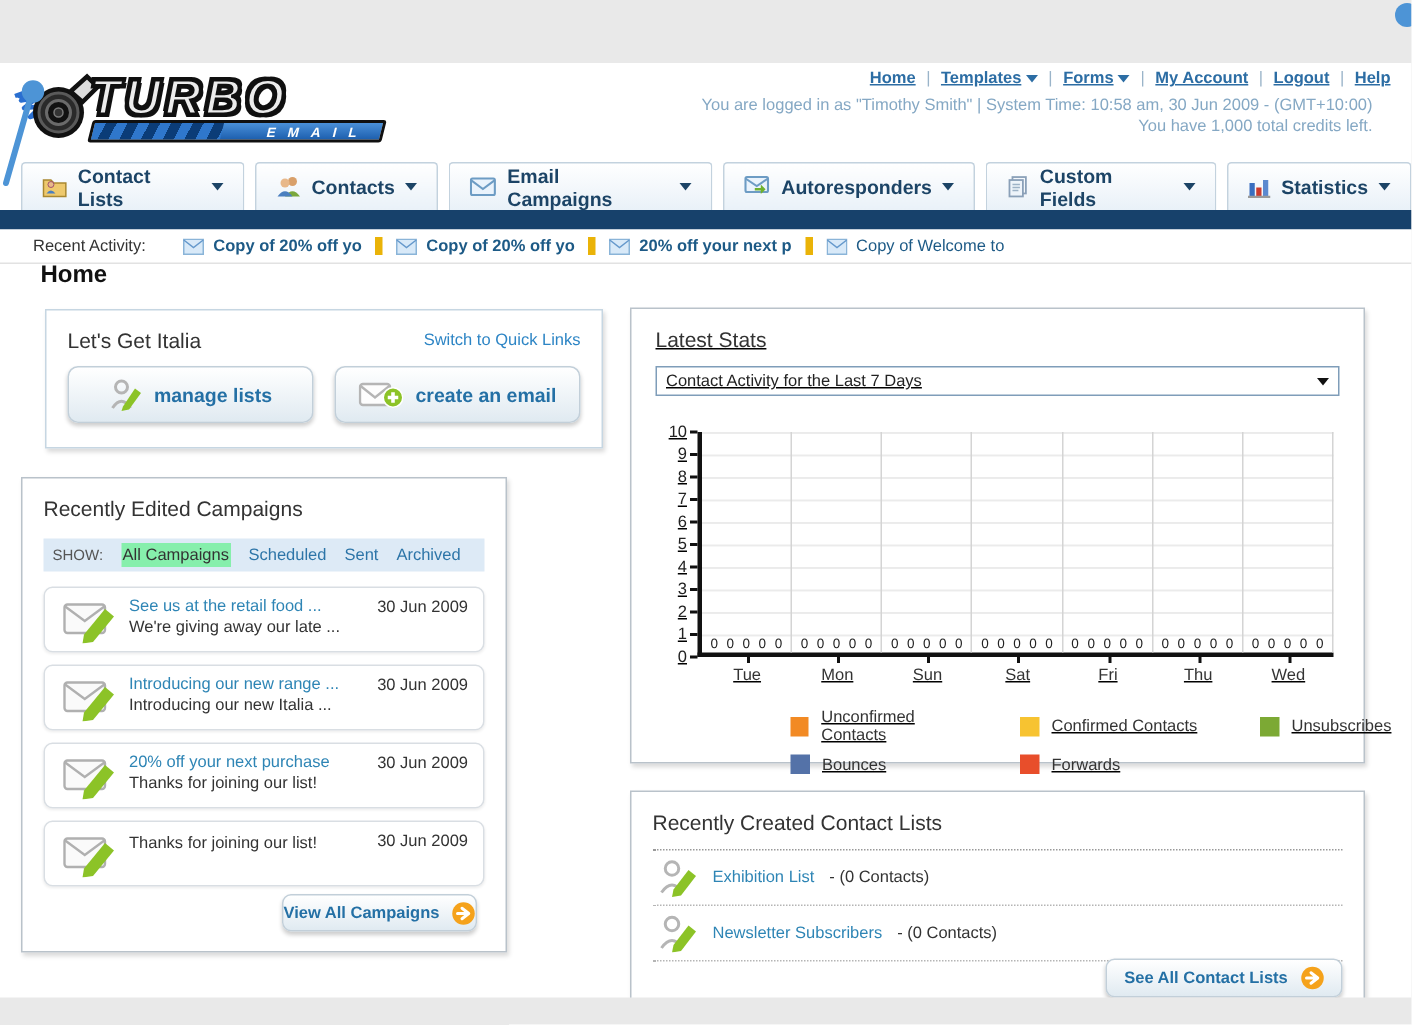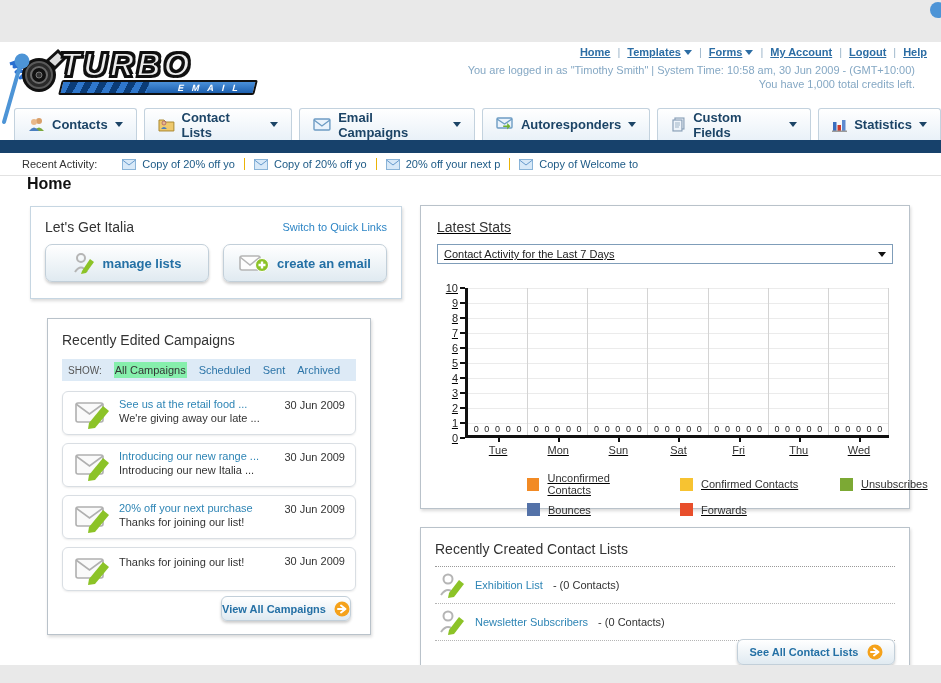--- a/index.html
+++ b/index.html
@@ -36,41 +36,41 @@
          color:#1c4466; cursor:pointer; }
   .tab .dd-arrow { border-top-color:#1c4466; }
   .navy-bar { position:absolute; left:0; top:98px; width:941px; height:13px; background:#17416b; }
 
   
   .activity-bar { position:absolute; left:0; top:111px; width:941px; height:23px; background:#fff;
                   border-bottom:1px solid #e2e2e2; display:flex; align-items:center; padding-left:22px; font-size:11px; }
   .activity-label { color:#333; margin-right:16px; }
   .activity-items { display:flex; }
   .activity-item { display:flex; align-items:center; gap:6px; padding:0 9px; cursor:pointer; }
-  .activity-item:not(:last-child) { border-right:1px solid #eab308; }
+  .activity-item:not(:last-child) { border-right:5px solid #eab308;font-weight:bold; }
   .activity-item span { color:#1d5a86; }
 
   
   .home-title { position:absolute; left:27px; top:133px; font-size:16px; font-weight:bold; color:#111; }
   .panel { position:absolute; background:#fff; border:1px solid #b9c2ca; box-shadow:1px 2px 3px rgba(0,0,0,0.15); }
   .panel-title { font-size:14px; color:#333; }
 
   .btn { display:flex; align-items:center; justify-content:center; gap:8px; border:1px solid #c2cfd9; border-radius:7px;
          background:linear-gradient(#ffffff,#e0eaf1); box-shadow:0 2px 3px rgba(0,0,0,0.2); color:#2470a5;
          font-weight:bold; cursor:pointer; }
 
   
   .panel-get-started { left:30px; top:164px; width:372px; height:93px; border-color:#c6d6e2; padding:12px 14px; }
   .pgs-head { display:flex; justify-content:space-between; align-items:center; }
   .link-quick { font-size:11px; color:#2d85c5; text-decoration:none; cursor:pointer; }
   .pgs-buttons { display:flex; gap:14px; margin-top:9px; }
   .pgs-buttons .btn { flex:1; height:38px; font-size:13px; }
 
   
-  .panel-campaigns { left:47px; top:276px; width:324px; height:317px; padding:12px 14px; }
+  .panel-campaigns { left:14px; top:276px; width:324px; height:317px; padding:12px 14px; }
   .filter-bar { margin-top:10px; background:#ddeaf6; height:22px; display:flex; align-items:center; padding:0 6px; gap:12px; font-size:11px; }
   .filter-show { color:#555; font-size:10px; }
   .filter-link { color:#2d75a8; cursor:pointer; }
   .filter-link.active { background:#86efac; color:#333; padding:2px 1px; cursor:default; }
   .campaign-list { margin-top:10px; }
   .campaign-item { position:relative; height:44px; border:1px solid #d9dee3; border-radius:6px; margin-bottom:8px;
                    box-shadow:0 1px 2px rgba(0,0,0,0.08); padding:6px 8px 0 56px; cursor:pointer; }
   .campaign-item .c-icon { position:absolute; left:12px; top:7px; }
   .c-title { font-size:11px; color:#2e85b5; display:block; }
   .c-sub { font-size:11px; color:#333; display:block; margin-top:2px; }
@@ -164,35 +164,35 @@
           <span>Help</span>
         </a>
       </li>
   </ul>
   <div class="status-line status-1">You are logged in as "Timothy Smith" | System Time: 10:58 am, 30 Jun 2009 - (GMT+10:00)</div>
   <div class="status-line status-2">You have 1,000 total credits left.</div>
 
   <div class="nav-tabs">
     <div class="tab">
       <svg width="17" height="15" viewBox="0 0 17 15">
+        <path d="M1,3 h5 l2,2 h8 v9 h-15 z" fill="#eec96d" stroke="#a98830" stroke-width="1"></path>
+        <circle cx="6" cy="6" r="2" fill="#e8b88a" stroke="#946" stroke-width="0.6"></circle>
+        <path d="M3,12 q3,-4 6,0" fill="#4a7fbf"></path>
+      </svg>
+      <span>Contact Lists</span>
+        <i class="dd-arrow"></i>
+    </div>
+    <div class="tab">
+      <svg width="17" height="15" viewBox="0 0 17 15">
         <circle cx="11" cy="4" r="3" fill="#d9a06a"></circle>
           <path d="M6,14 q5,-7 10,0 z" fill="#7aa83c"></path>
         <circle cx="6" cy="5" r="3" fill="#e8b88a"></circle>
           <path d="M1,14 q5,-7 10,0 z" fill="#4a7fbf"></path>
       </svg>
       <span>Contacts</span>
-        <i class="dd-arrow"></i>
-    </div>
-    <div class="tab">
-      <svg width="17" height="15" viewBox="0 0 17 15">
-        <path d="M1,3 h5 l2,2 h8 v9 h-15 z" fill="#eec96d" stroke="#a98830" stroke-width="1"></path>
-        <circle cx="6" cy="6" r="2" fill="#e8b88a" stroke="#946" stroke-width="0.6"></circle>
-        <path d="M3,12 q3,-4 6,0" fill="#4a7fbf"></path>
-      </svg>
-      <span>Contact Lists</span>
         <i class="dd-arrow"></i>
     </div>
     <div class="tab">
       <svg width="18" height="13" viewBox="0 0 18 13">
         <rect x="1" y="1" width="16" height="11" rx="1" fill="#eaf3fc" stroke="#6d9cc4" stroke-width="1.4"></rect>
         <path d="M1,2 L9,8 L17,2" fill="none" stroke="#6d9cc4" stroke-width="1.4"></path>
       </svg>
       <span>Email Campaigns</span>
         <i class="dd-arrow"></i>
     </div>

